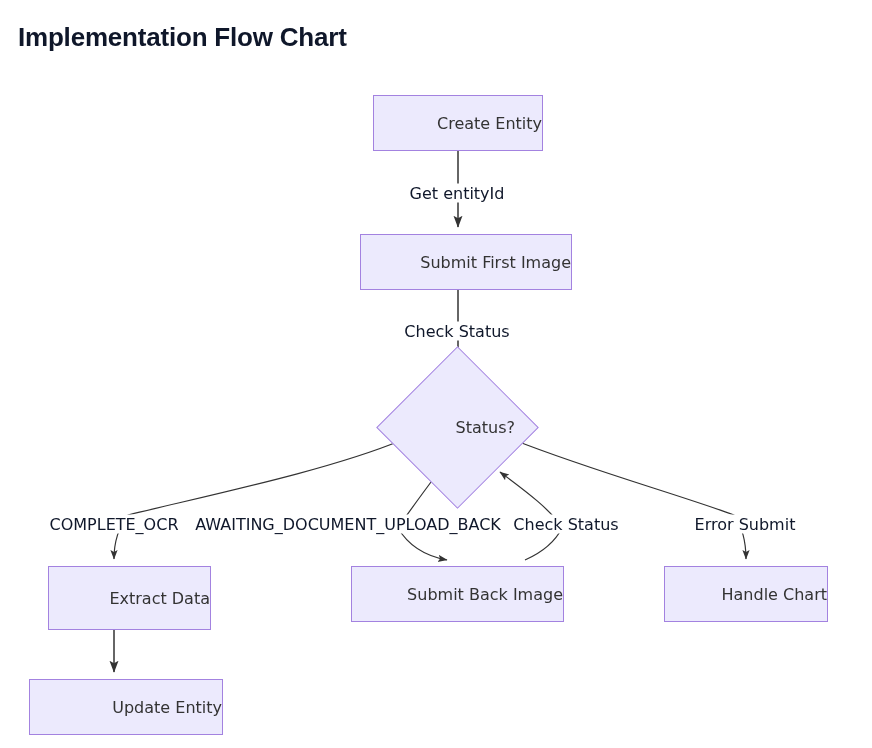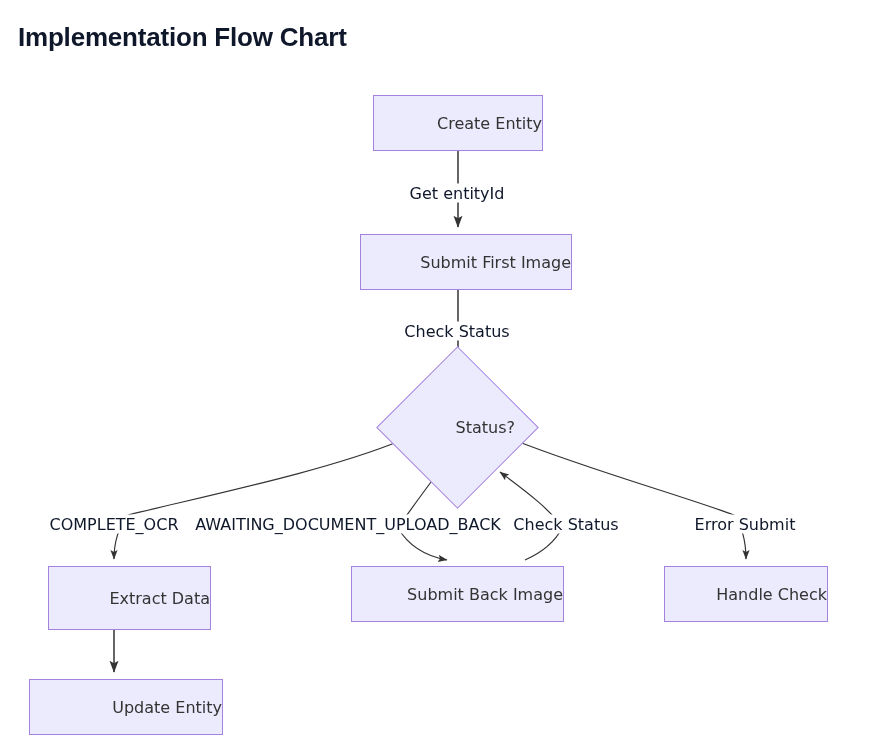--- a/index.html
+++ b/index.html
@@ -136,21 +136,21 @@
 
 <div class="node" style="left:29px; top:679px; width:194px; height:56px;">
   <span class="node-label">Update Entity</span>
 </div>
 
 <div class="node" style="left:351px; top:566px; width:213px; height:56px;padding-left:12px;">
   <span class="node-label">Submit Back Image</span>
 </div>
 
 <div class="node" style="left:664px; top:566px; width:164px; height:56px;">
-  <span class="node-label">Handle Check</span>
+  <span class="node-label">Handle Chart</span>
 </div>
 
 <div class="edge-label" style="left:457px; top:193px; transform:translate(-50%,-50%);">
   <span>Get entityId</span>
 </div>
 
 <div class="edge-label" style="left:457px; top:331px; transform:translate(-50%,-50%);">
   <span>Check Status</span>
 </div>
 

